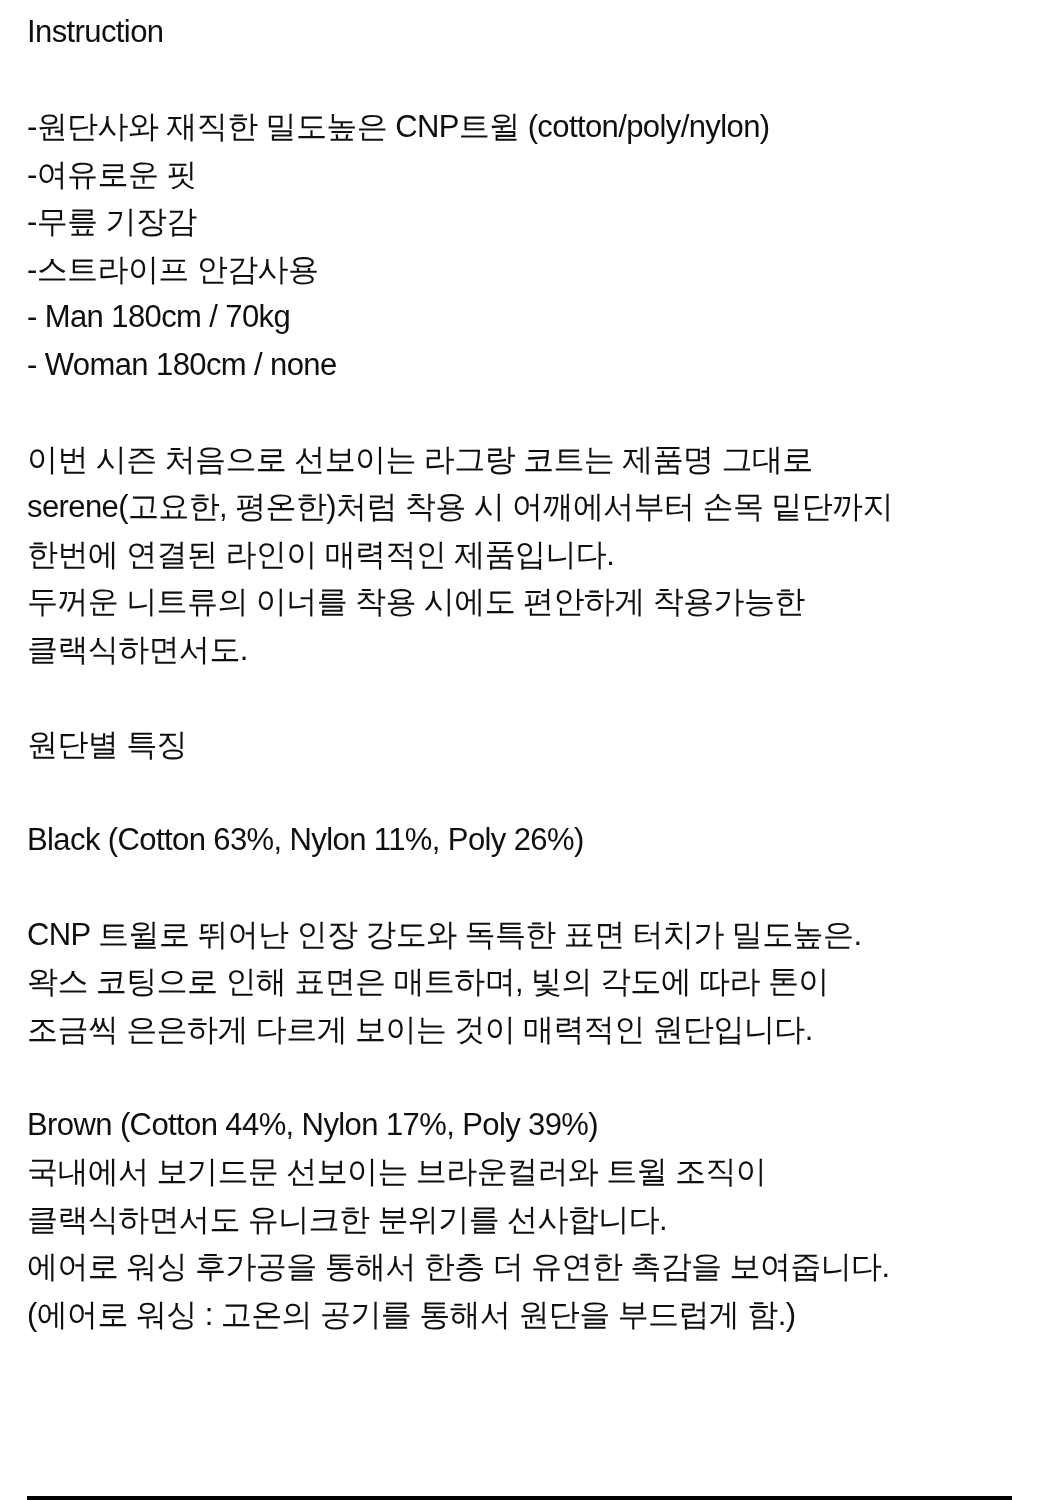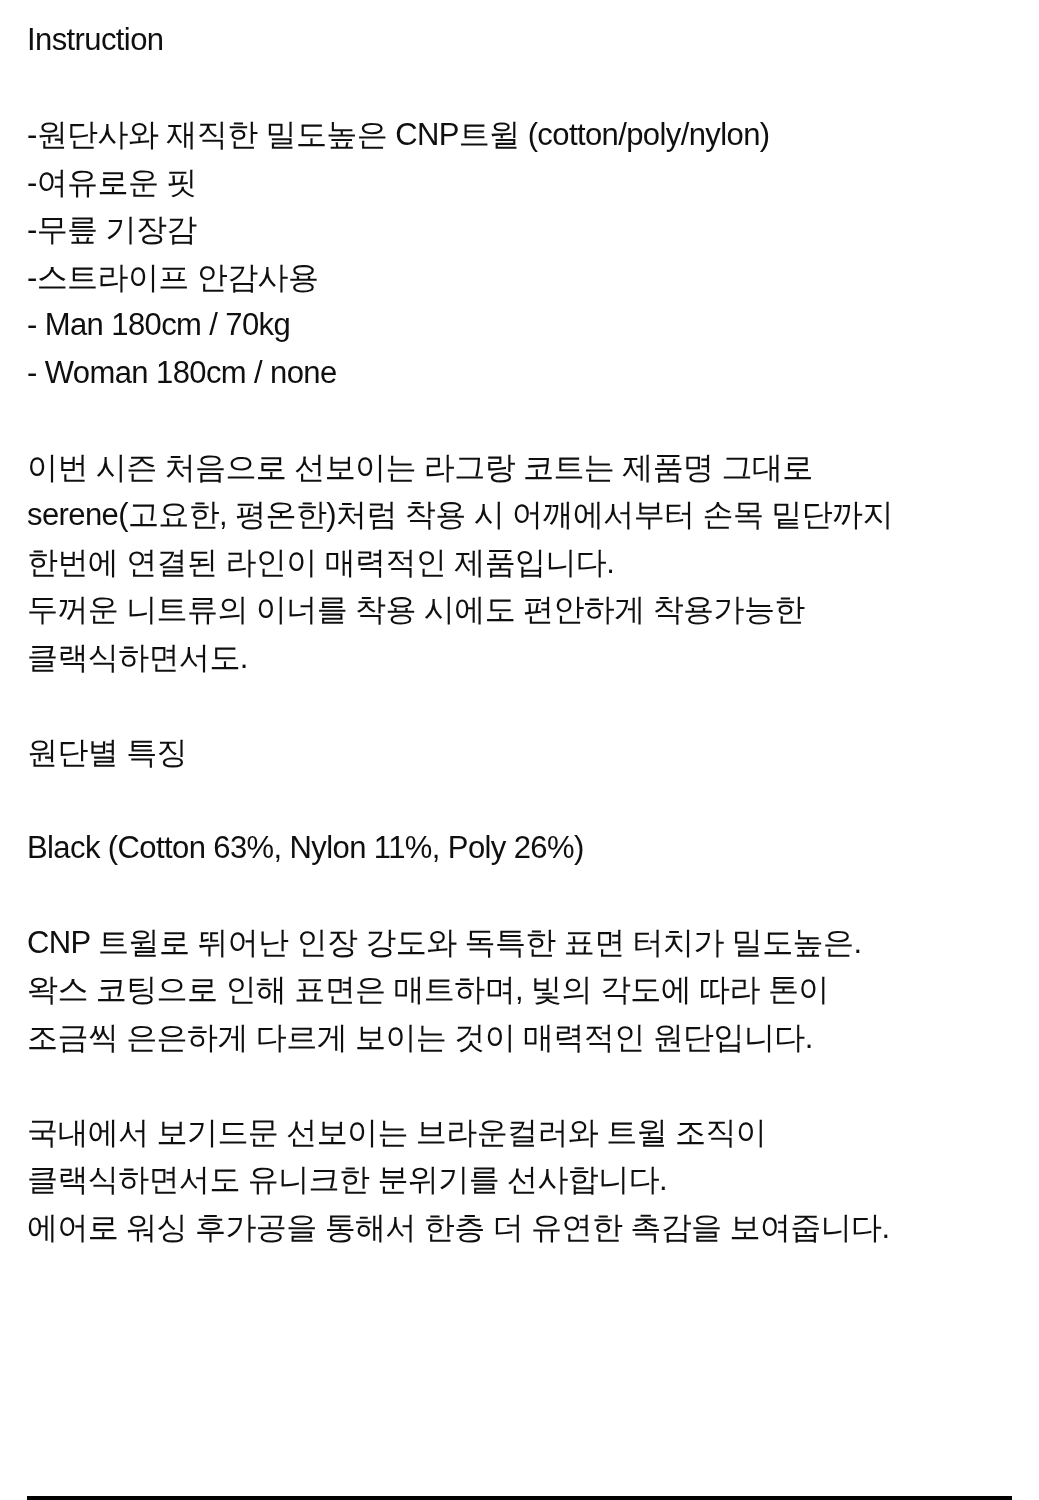--- a/index.html
+++ b/index.html
@@ -9,21 +9,21 @@
   }
   body {
     width: 1039px;
     height: 1500px;
     position: relative;
     overflow: hidden;
     font-family: "Liberation Sans", "DejaVu Sans", sans-serif;
     color: #0f0f0f;
   }
   .content {
-    padding: 16px 27px 0 27px;
+    padding: 8px 27px 0 27px;
   }
   .block {
     margin: 47.5px 0 0 0;
   }
   .block.first {
     margin-top: 0;
   }
   .line {
     font-size: 31px;
     line-height: 47.5px;
@@ -74,20 +74,22 @@
     <div class="line">Black (Cotton 63%, Nylon 11%, Poly 26%)</div>
   </div>
 
   <div class="block">
     <div class="line">CNP 트윌로 뛰어난 인장 강도와 독특한 표면 터치가 밀도높은.</div>
     <div class="line">왁스 코팅으로 인해 표면은 매트하며, 빛의 각도에 따라 톤이</div>
     <div class="line">조금씩 은은하게 다르게 보이는 것이 매력적인 원단입니다.</div>
   </div>
 
   <div class="block">
+    <div class="line">Brown (Cotton 44%, Nylon 17%, Poly 39%)</div>
     <div class="line">국내에서 보기드문 선보이는 브라운컬러와 트윌 조직이</div>
     <div class="line">클랙식하면서도 유니크한 분위기를 선사합니다.</div>
     <div class="line">에어로 워싱 후가공을 통해서 한층 더 유연한 촉감을 보여줍니다.</div>
+    <div class="line">(에어로 워싱 : 고온의 공기를 통해서 원단을 부드럽게 함.)</div>
   </div>
 
 </div>
 
 <div class="divider"></div>
 
 </body></html>

